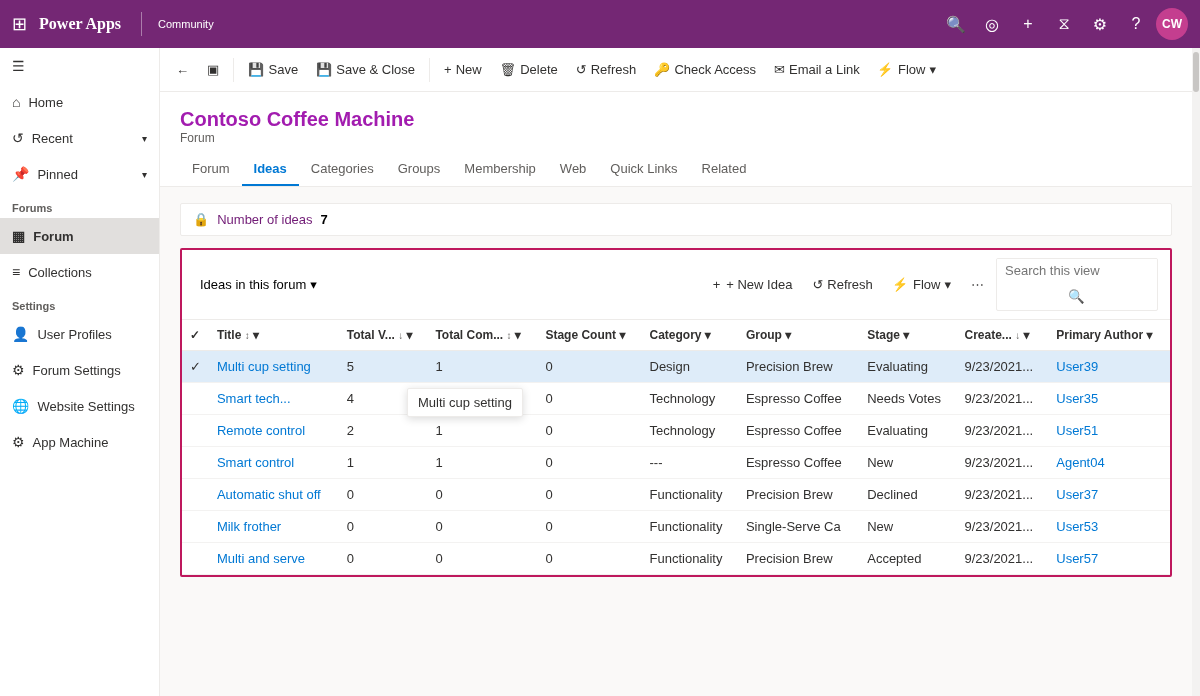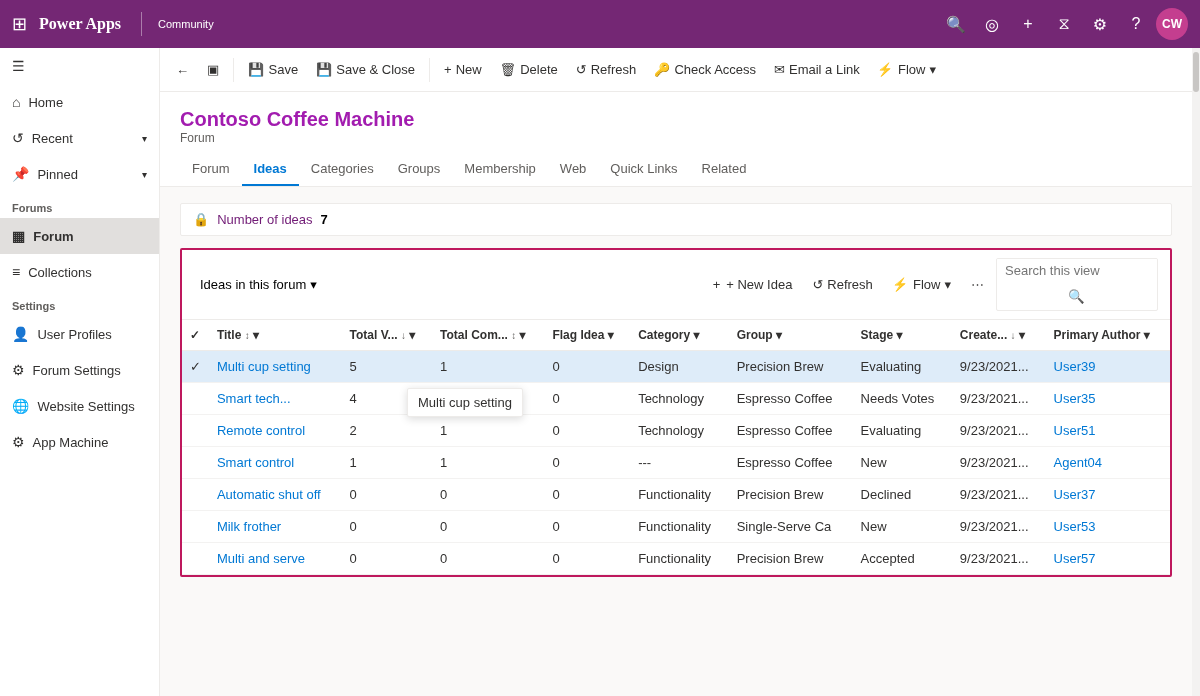--- a/index.html
+++ b/index.html
@@ -294,21 +294,21 @@
                   <span>Total V...</span>
                   <span class="sort-icon"> ↓</span>
                   <span>▾</span>
                 </th>
                 <th>
                   <span>Total Com...</span>
                   <span class="sort-icon"> ↕</span>
                   <span>▾</span>
                 </th>
                 <th>
-                  <span>Flag Idea</span>
+                  <span>Stage Count</span>
                   <span>▾</span>
                 </th>
                 <th>
                   <span>Category</span>
                   <span>▾</span>
                 </th>
                 <th>
                   <span>Group</span>
                   <span>▾</span>
                 </th>

